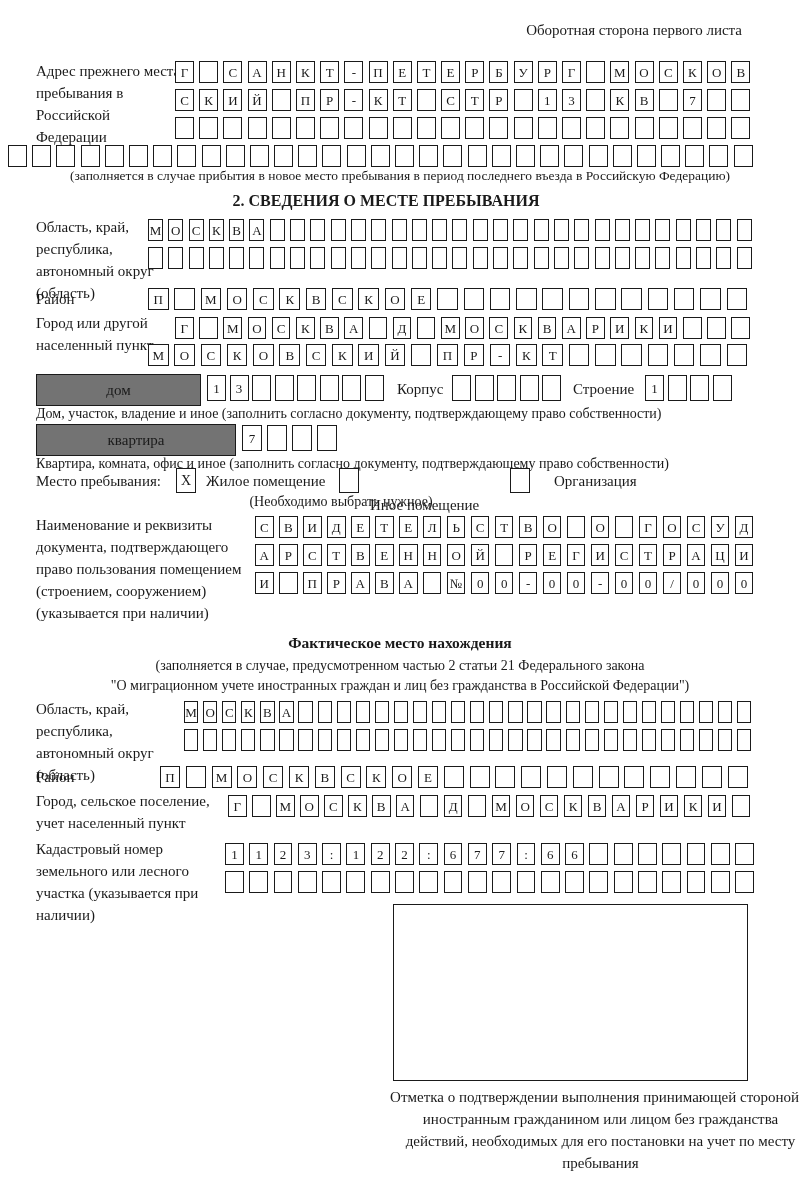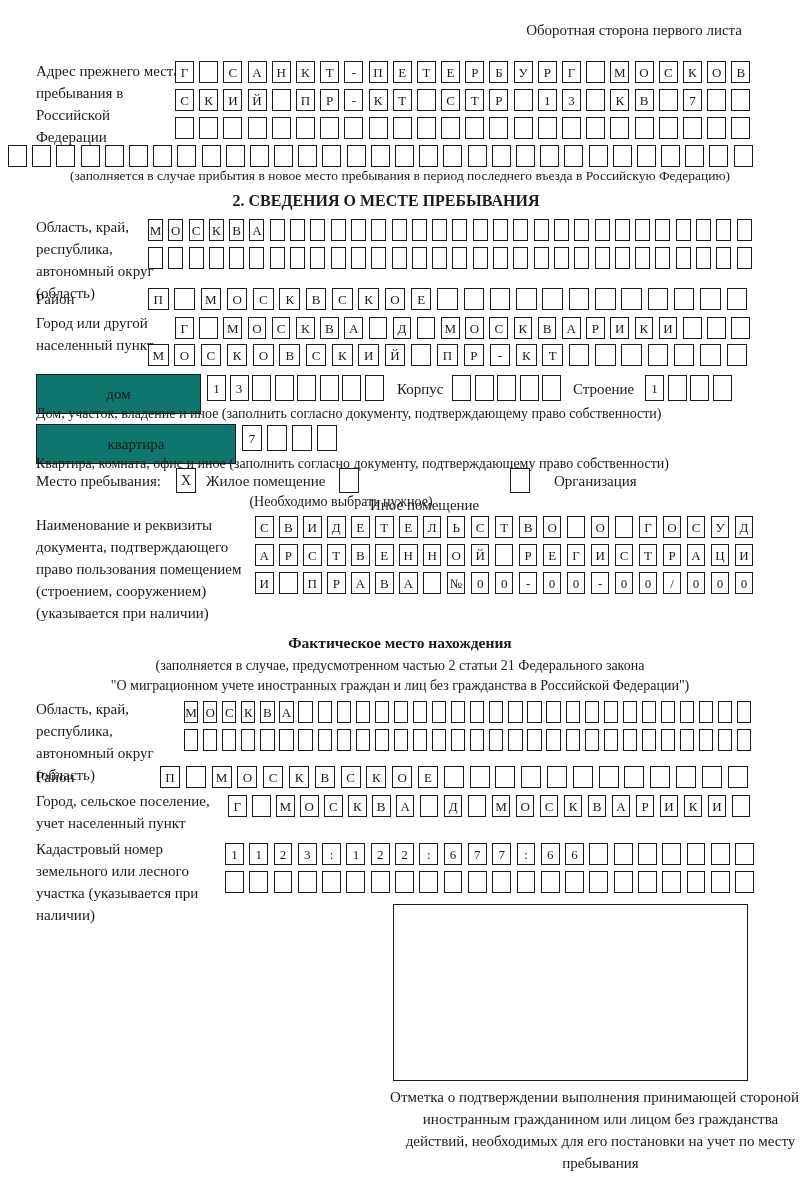--- a/index.html
+++ b/index.html
@@ -29,21 +29,21 @@
   .r-city1{gap:5.6px;} .r-city1 .cell{width:18.6px;}
   .r-doc{gap:5.4px;}   .r-doc .cell{width:18.6px;}
   .r-reg2{gap:4.9px;}  .r-reg2 .cell{width:14.2px;}
   .r-d23b{gap:5.8px;}  .r-d23b .cell{width:20px;}
   .r-city2{gap:5.4px;} .r-city2 .cell{width:18.6px;}
   .r-cad{gap:5.5px;}   .r-cad .cell{width:18.8px;}
   .r-house{gap:3.5px;} .r-house .cell{width:19px;height:26px;}
   .r-apt{gap:5px;}     .r-apt .cell{width:20px;height:26px;}
 
   .wide-box{
-    border:1.6px solid #1a1a1a;height:40px;background:#0f766e;box-sizing:border-box;
+    border:1.6px solid #1a1a1a;height:32px;background:#737373;box-sizing:border-box;
     display:flex;align-items:center;justify-content:center;font-size:15px;
   }
   .checkbox{
     width:20px;height:25px;border:1.6px solid #1a1a1a;background:#fff;box-sizing:border-box;
     display:flex;align-items:center;justify-content:center;font-size:14px;
   }
   .stamp-box{border:1.8px solid #1a1a1a;background:#fff;box-sizing:border-box;}
 
   
   .header-note{top:22px;right:58px;font-size:15px;}

